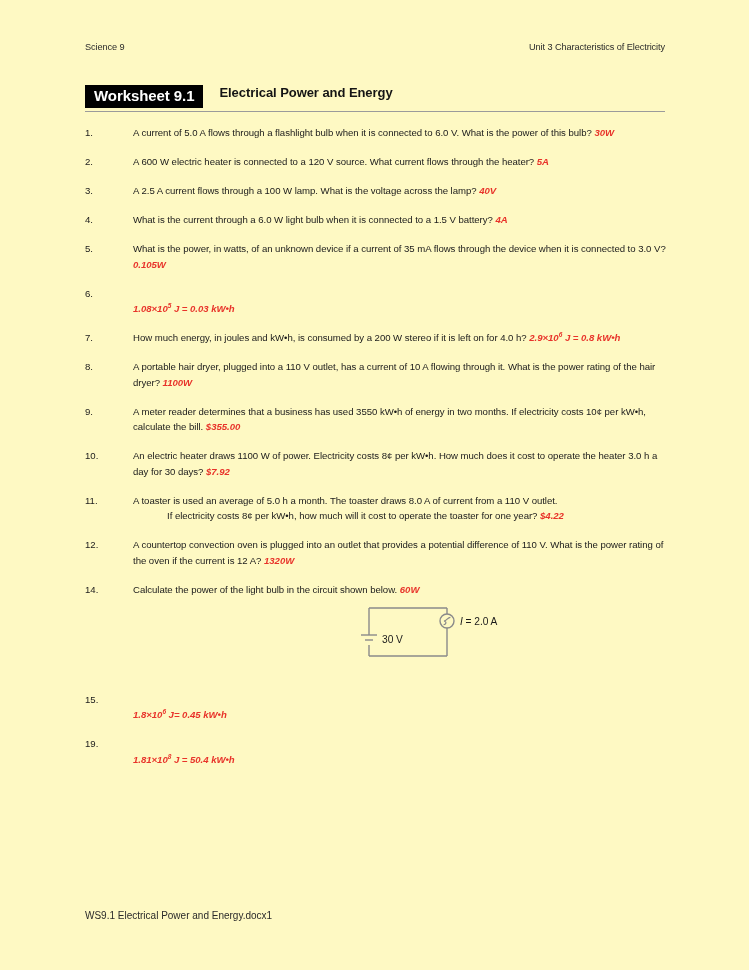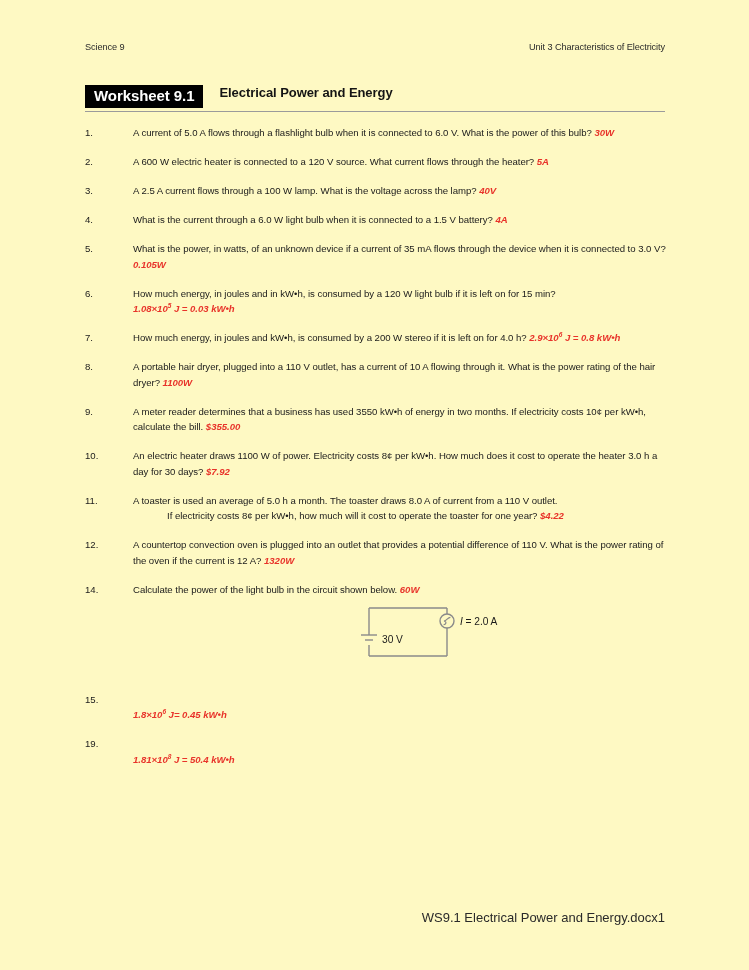--- a/index.html
+++ b/index.html
@@ -125,23 +125,23 @@
   }
   .figure svg { position: absolute; left: 222px; top: 0; }
 
   
   .footer {
     position: absolute;
     left: 85px;
     top: 910px;
     width: 580px;
     display: flex;
-    justify-content: flex-end;
+    justify-content: flex-start;
     align-items: baseline;
-    font-size: 13px;
+    font-size: 10px;
     color: #2a2a2a;
   }
 </style>
 </head>
 <body>
 
 <div class="page">
 
   <div class="running-head">
     <span class="rh-left">Science 9</span>
@@ -172,21 +172,21 @@
       <div class="qitem">
         <div class="qnum">4.</div>
         <div class="qbody"><span>What is the current through a 6.0 W light bulb when it is connected to a 1.5 V battery?</span> <span class="ans">4A</span></div>
       </div>
       <div class="qitem">
         <div class="qnum">5.</div>
         <div class="qbody"><span>What is the power, in watts, of an unknown device if a current of 35 mA flows through the device when it is connected to 3.0 V?</span> <span class="ans">0.105W</span></div>
       </div>
       <div class="qitem">
         <div class="qnum">6.</div>
-        <div class="qbody"><span>How much energy, in joules and in kW•h, is consumed by a 120 W light bulb if it is left on for 15 min?</span><br><span class="ans">1.08×10<sup>5</sup> J = 0.03 kW•h</span></div>
+        <div class="qbody"><br><span class="ans">1.08×10<sup>5</sup> J = 0.03 kW•h</span></div>
       </div>
       <div class="qitem">
         <div class="qnum">7.</div>
         <div class="qbody"><span>How much energy, in joules and kW•h, is consumed by a 200 W stereo if it is left on for 4.0 h?</span> <span class="ans">2.9×10<sup>6</sup> J = 0.8 kW•h</span></div>
       </div>
       <div class="qitem">
         <div class="qnum">8.</div>
         <div class="qbody"><span>A portable hair dryer, plugged into a 110 V outlet, has a current of 10 A flowing through it.  What is the power rating of the hair dryer?</span> <span class="ans">1100W</span></div>
       </div>
       <div class="qitem">

